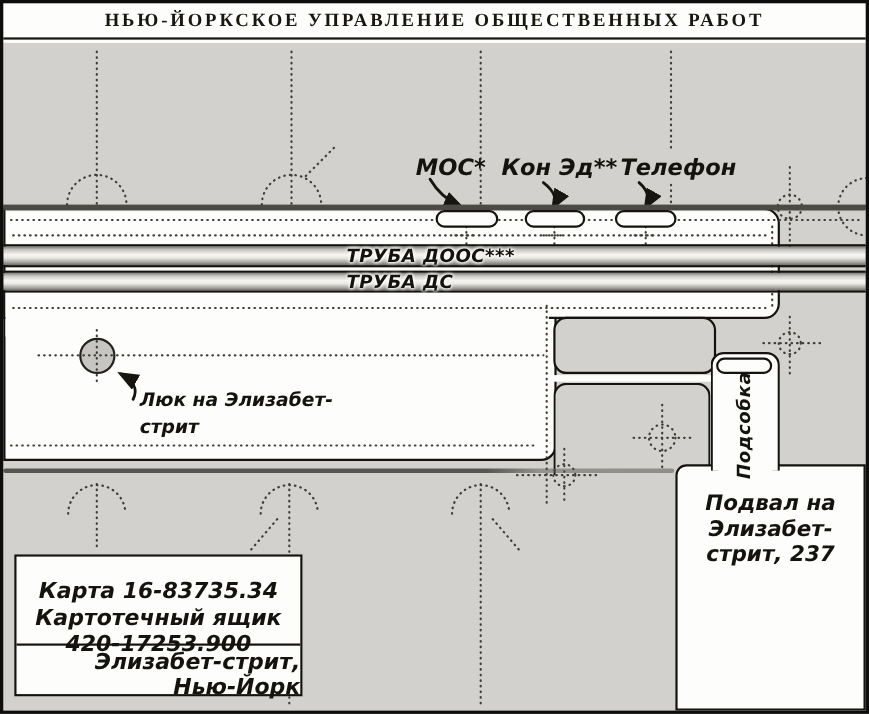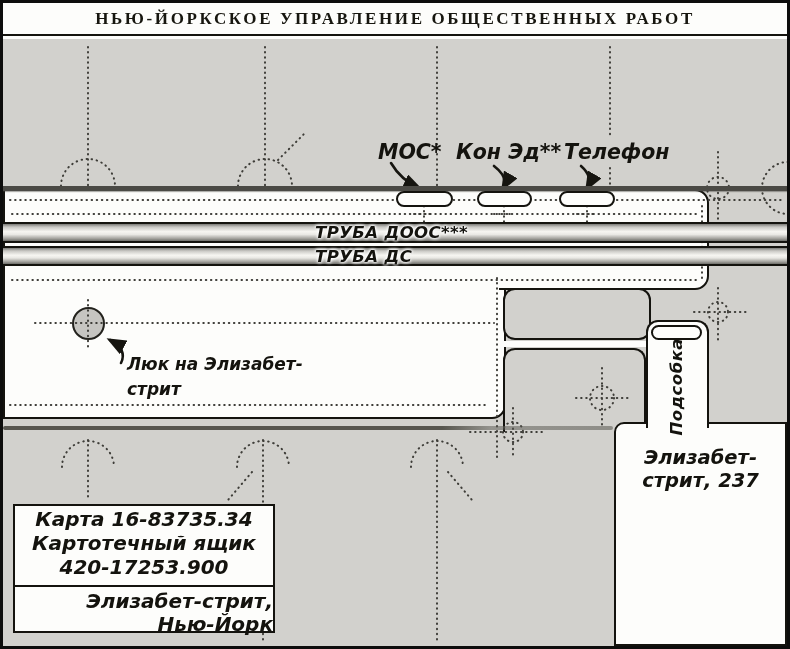--- a/index.html
+++ b/index.html
@@ -50,21 +50,21 @@
        white-space:nowrap;z-index:14;}
   .mh-lbl{left:127px;top:352px;line-height:25px;font-size:17px;}
   .roomtext{left:614px;top:446px;width:173px;text-align:center;font:italic 700 19.5px/23px "DejaVu Sans",sans-serif;
             color:#14130e;z-index:14;}
   .vroom{position:absolute;left:0;right:0;top:26px;bottom:2px;display:flex;align-items:center;
          justify-content:center;}
   .vroom span{writing-mode:vertical-rl;transform:rotate(180deg);
               font:italic 700 16.5px/1 "DejaVu Sans",sans-serif;color:#14130e;letter-spacing:.5px;}
   .infobox{left:13px;top:504px;width:262px;height:129px;background:#fdfdfb;border:2.5px solid #14130e;
            z-index:15;}
-  .ib-top{box-sizing:border-box;height:81px;border-bottom:2.5px solid #14130e;padding-top:1px;
+  .ib-top{box-sizing:border-box;height:81px;border-bottom:2.5px solid #14130e;padding-top:19px;
           text-align:center;font:italic 700 20px/24px "DejaVu Sans",sans-serif;color:#14130e;}
   .ib-bot{padding-top:3px;text-align:right;font:italic 700 20px/23px "DejaVu Sans",sans-serif;color:#14130e;}
 </style>
 </head>
 <body>
 
 <div id="canvas">
 
   <div class="abs street"></div>
 
@@ -142,20 +142,21 @@
   </div>
   <div class="abs pipe pipe1">
     <span class="pipelbl">ТРУБА ДООС***</span>
   </div>
 
   <div class="abs curb"></div>
   <div class="abs smudge"></div>
 
   <div class="abs room"></div>
   <div class="abs roomtext">
+    <div>Подвал на</div>
     <div>Элизабет-</div>
     <div>стрит, 237</div>
   </div>
 
   <div class="abs corrD">
     <div class="p4"></div>
     <div class="vroom">
       <span>Подсобка</span>
     </div>
   </div>

